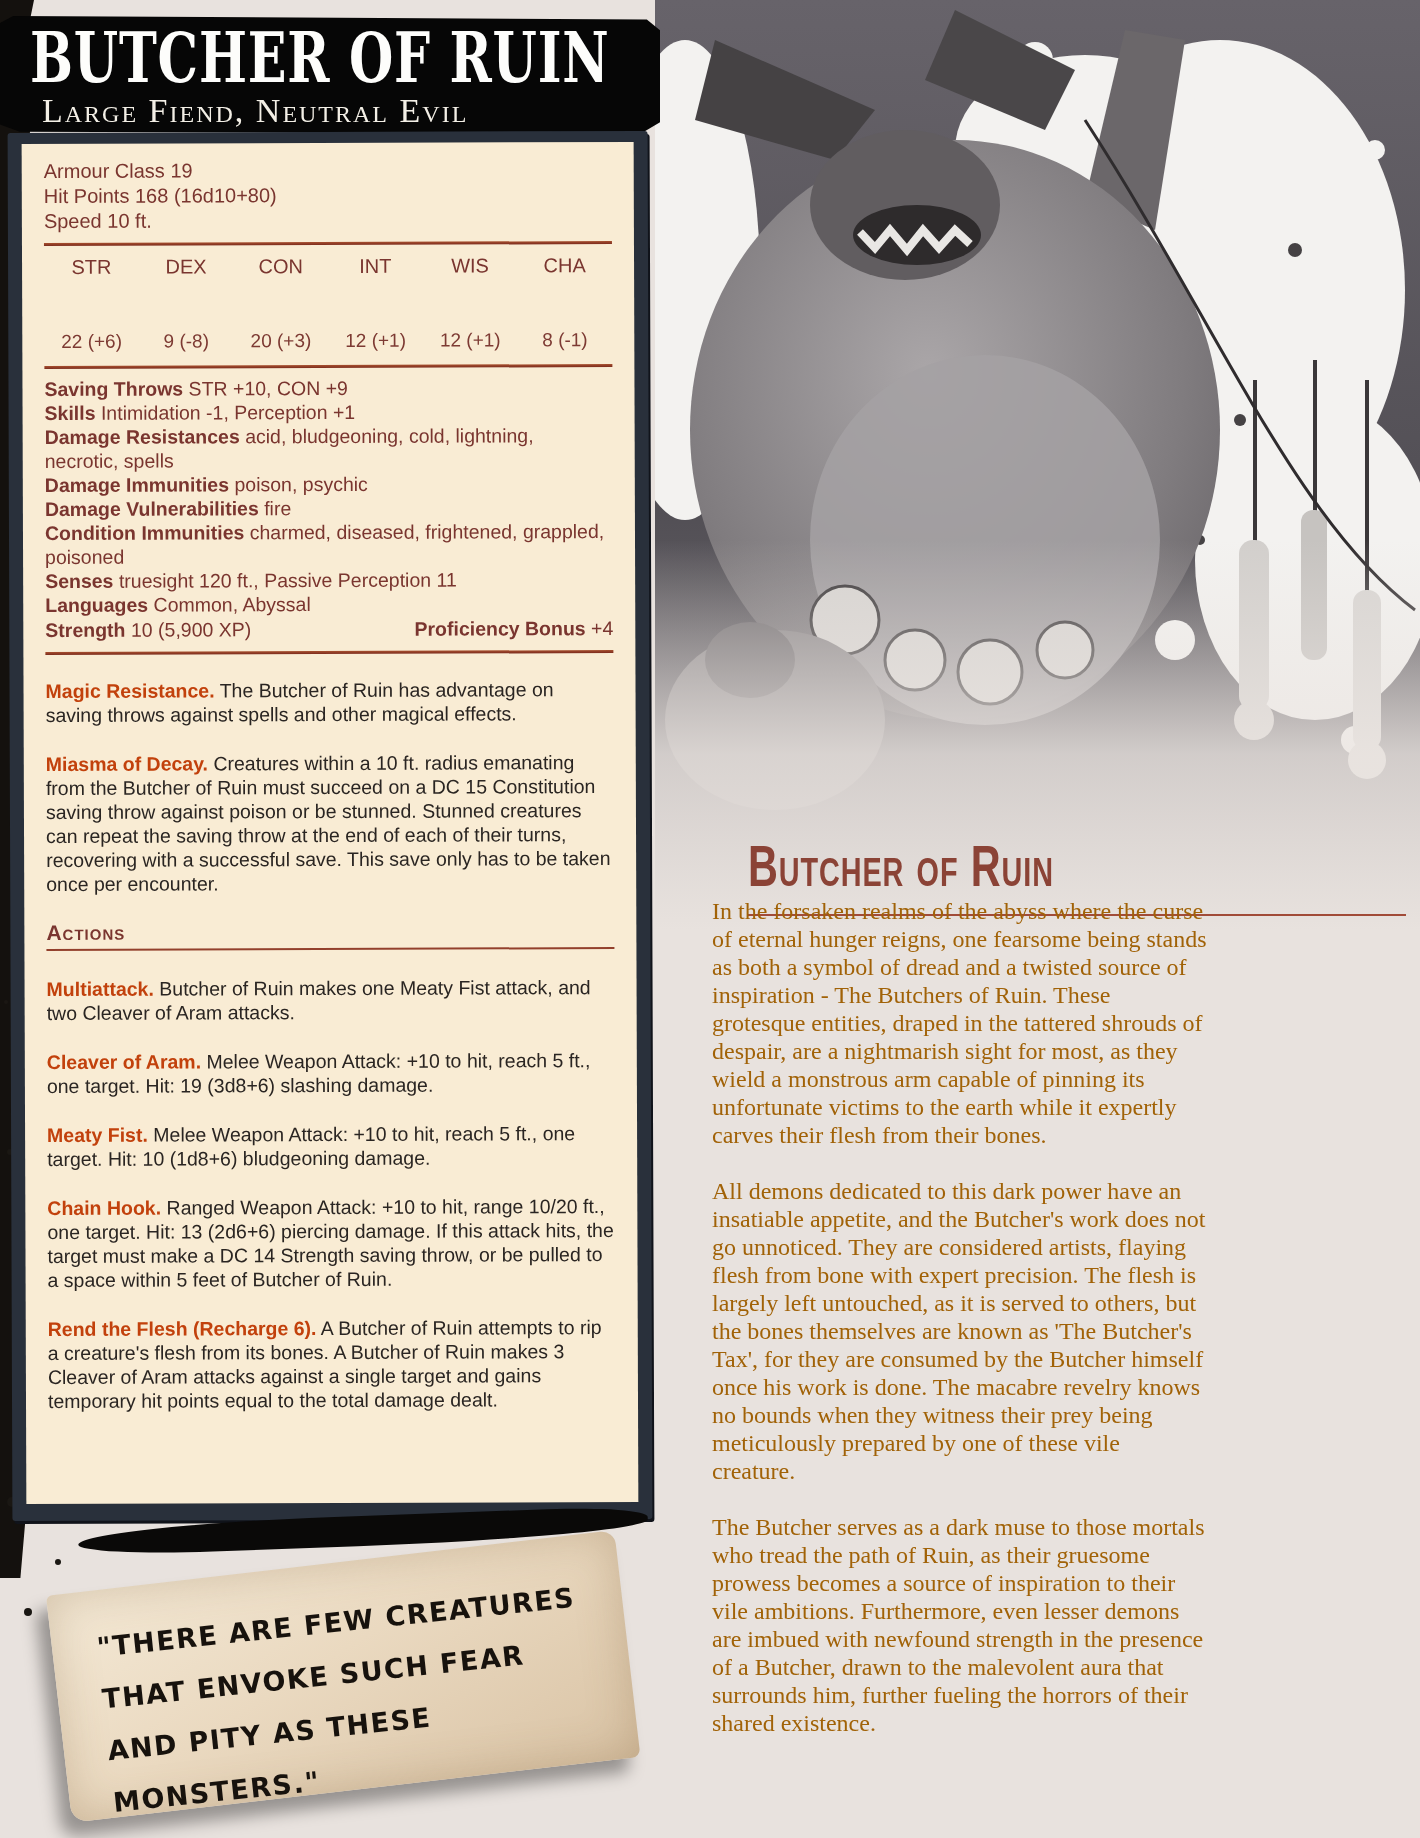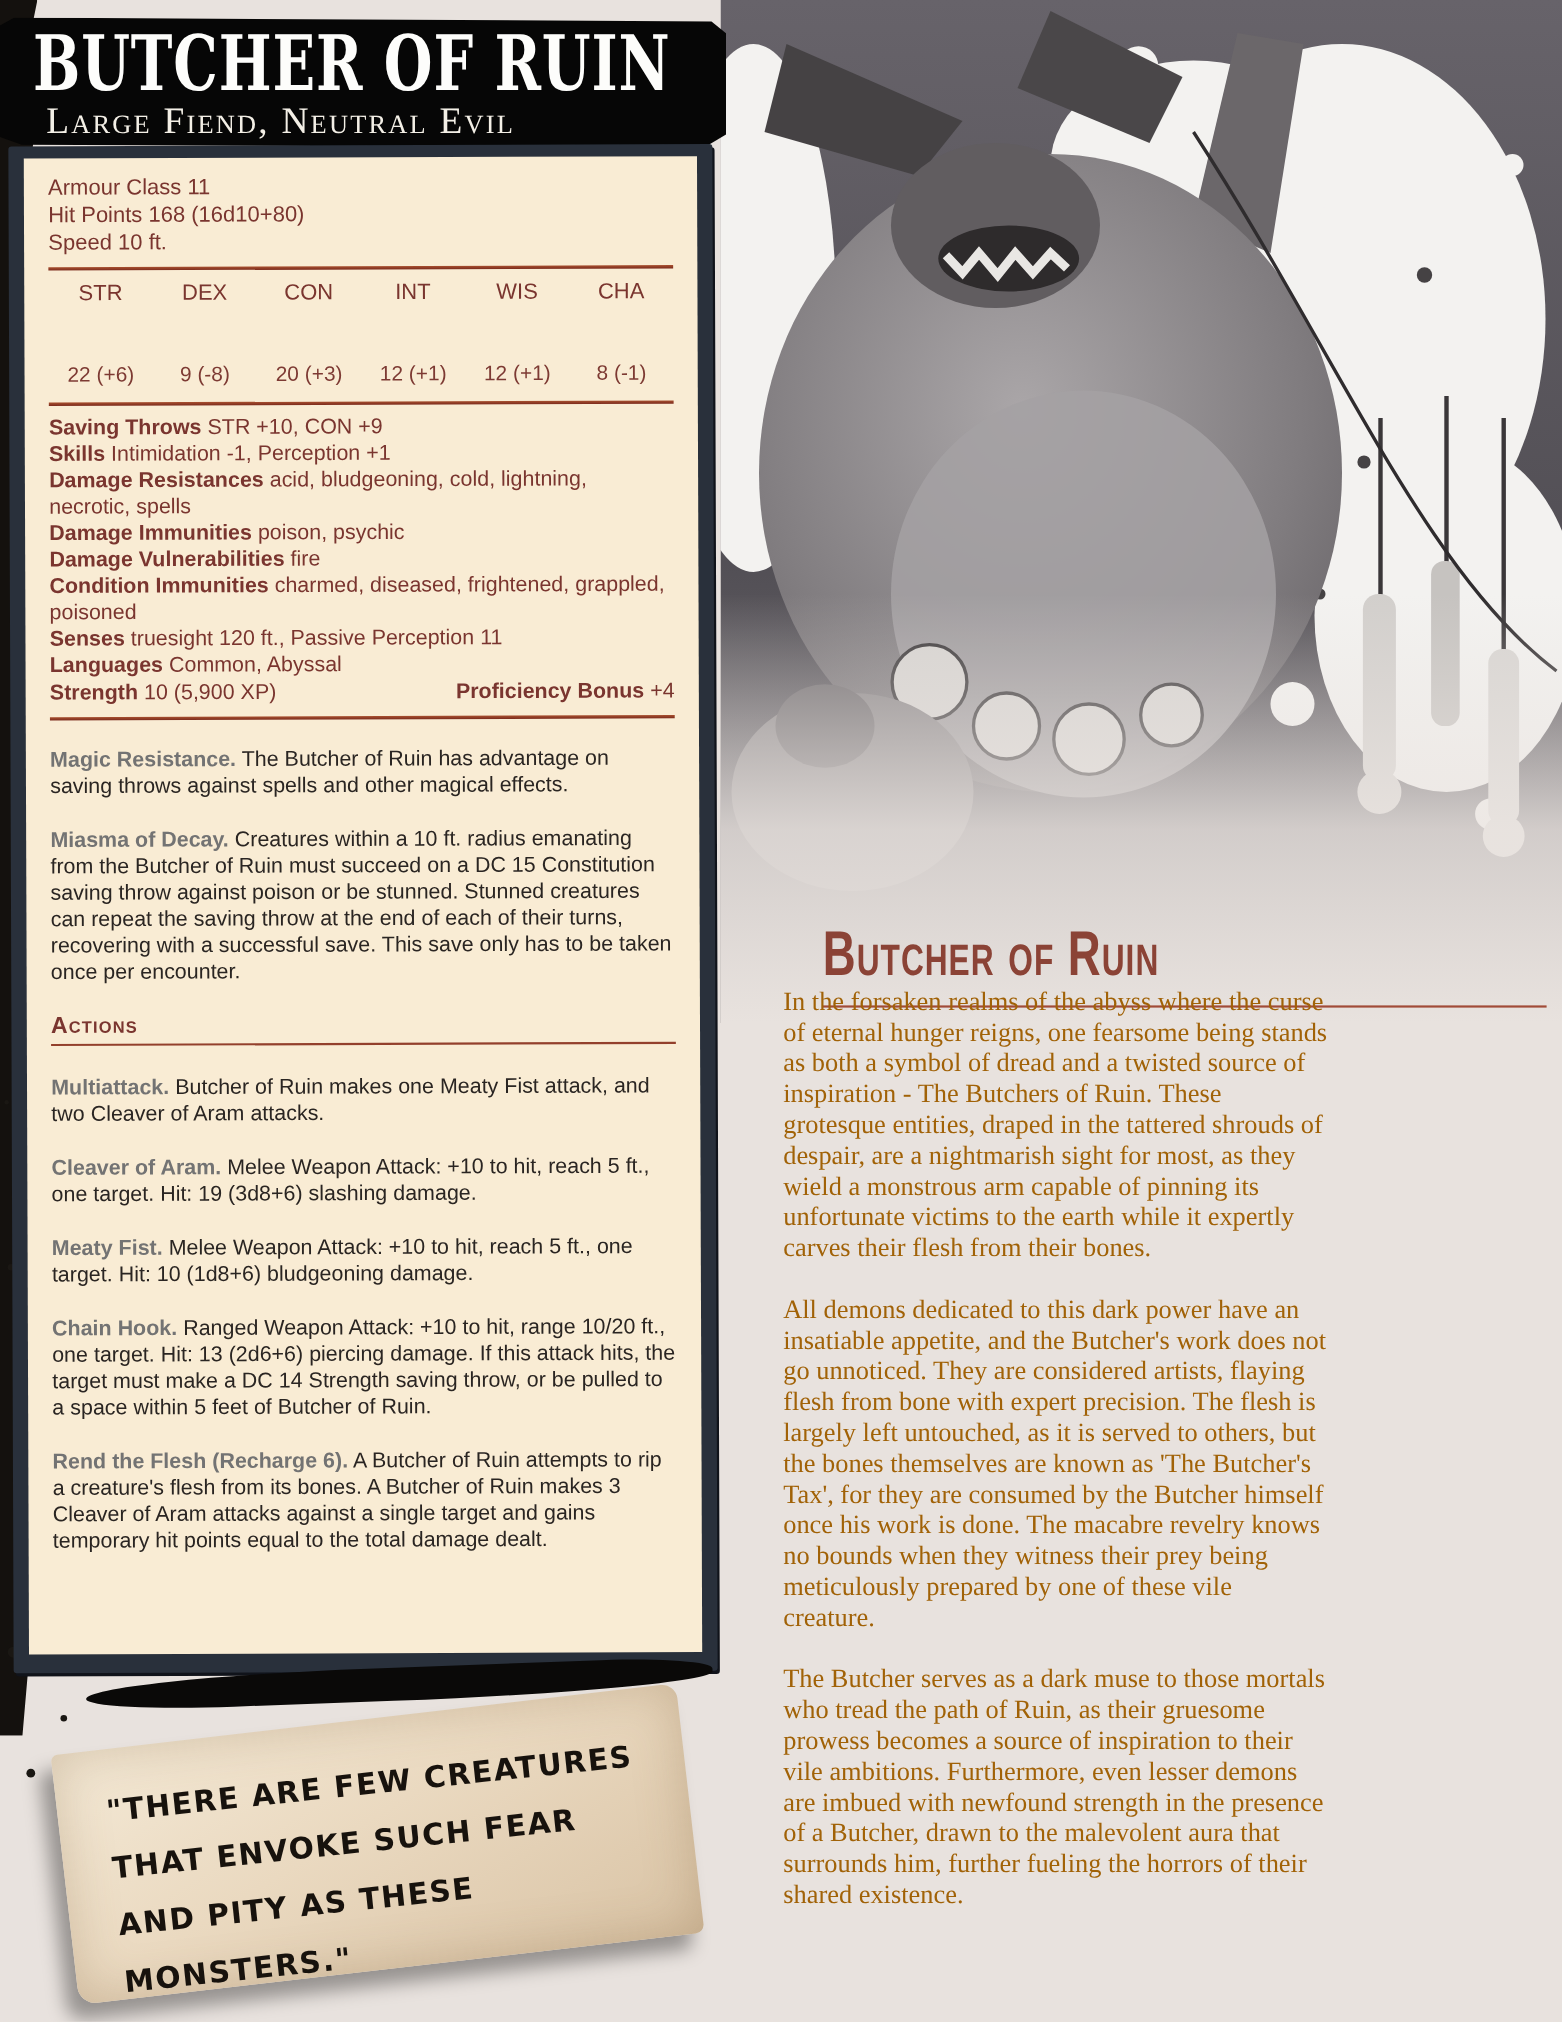--- a/index.html
+++ b/index.html
@@ -50,21 +50,21 @@
     background:linear-gradient(180deg,#a8502f 0%,#7c2b1d 100%);}
   .thinrule{height:2px;border:none;margin:4px 0 10px 0;background:#93402c;}
   .abilities{display:grid;grid-template-columns:repeat(6,1fr);text-align:center;margin:4px 0 2px 0;}
   .ab-h{font-weight:normal;font-size:20px;line-height:26px;}
   .ab-v{font-size:19px;line-height:30px;color:#7d3a33;margin-top:47px;}
   .detail{font-size:19.5px;line-height:24px;}
   .detail .lbl{font-weight:bold;}
   .challenge-row{display:flex;justify-content:space-between;font-size:19.5px;line-height:26px;}
   .challenge-row .lbl{font-weight:bold;}
   .trait,.action{color:#2a2522;font-size:19.5px;line-height:24px;margin:0 0 25px 0;}
-  .trait .nm,.action .nm{font-weight:bold;color:#737373;}
+  .trait .nm,.action .nm{font-weight:bold;color:#c2410c;}
   .actions-header{font-variant:small-caps;font-weight:bold;font-size:21px;letter-spacing:1px;
     color:#7a352f;margin:2px 0 0 0;}
   .sb-spacer{height:16px;}
   
   .under-streak{
     position:absolute;left:78px;top:1516px;width:570px;height:30px;background:#0a0908;
     transform:rotate(-2.1deg);border-radius:46% 18% 52% 24% / 62% 38% 55% 40%;
   }
   
   .note{
@@ -179,21 +179,21 @@
 <div class="banner">
   <div class="banner-title">Butcher of Ruin</div>
   <div class="banner-subtitle">Large Fiend, Neutral Evil</div>
 </div>
 
 <div class="statblock-frame">
   <div class="statblock">
 
     <div class="attr">
       <span class="lbl">Armour Class</span>
-      <span>11</span>
+      <span>19</span>
     </div>
     <div class="attr">
       <span class="lbl">Hit Points</span>
       <span>168 (16d10+80)</span>
     </div>
     <div class="attr">
       <span class="lbl">Speed</span>
       <span>10 ft.</span>
     </div>
 

